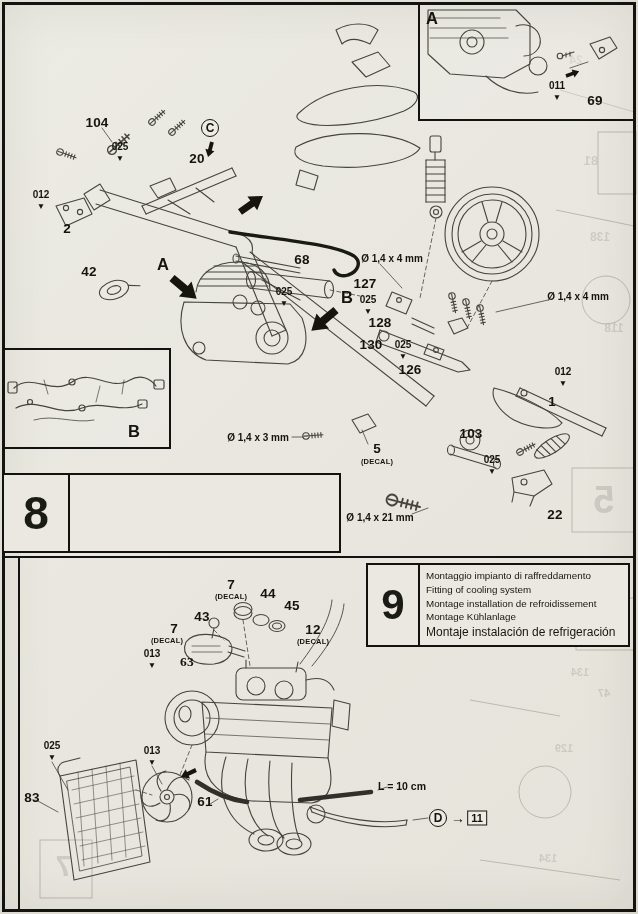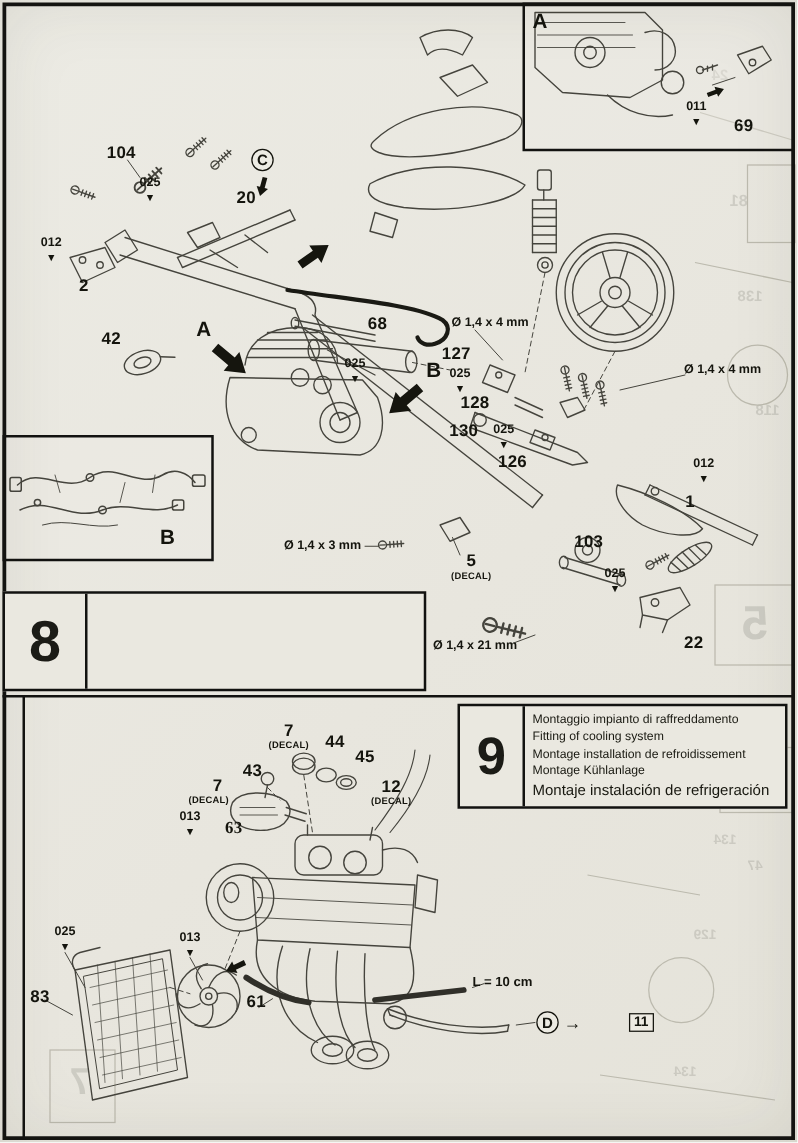--- a/index.html
+++ b/index.html
@@ -454,15 +454,15 @@
       </div>
       <div class="lbl paint" style="left: 152px; top: 756px;">
         <span>013</span>
         <span class="tri">▼</span>
       </div>
       <div class="lbl part" style="left: 32px; top: 797px;">83</div>
       <div class="lbl part" style="left: 205px; top: 801px;">61</div>
       <div class="lbl note" style="left: 402px; top: 786px;">L = 10 cm</div>
       <div class="lbl circle-letter" style="left: 438px; top: 818px;">D</div>
       <div class="lbl arrow" style="left: 458px; top: 818px;">→</div>
-      <div class="lbl box" style="left: 477px; top: 818px; margin-left: 36px;">11</div>
+      <div class="lbl box" style="left: 477px; top: 818px;">11</div>
     </div>
 </div>
 
 </body></html>

